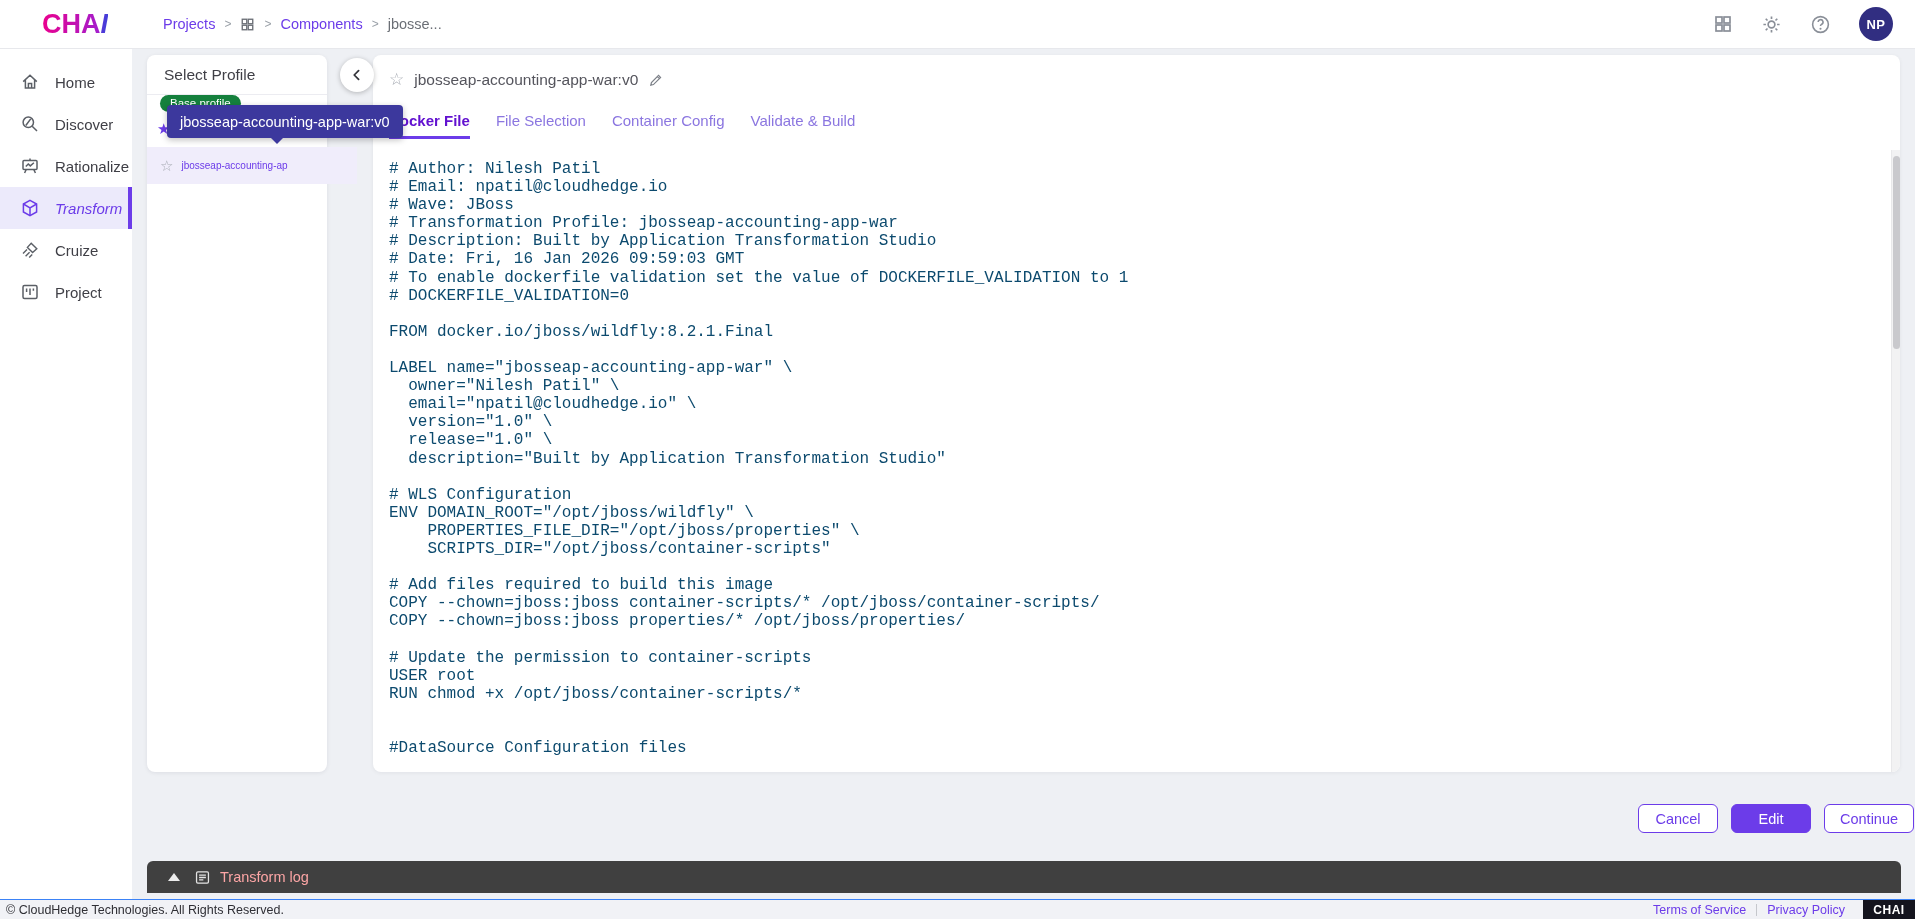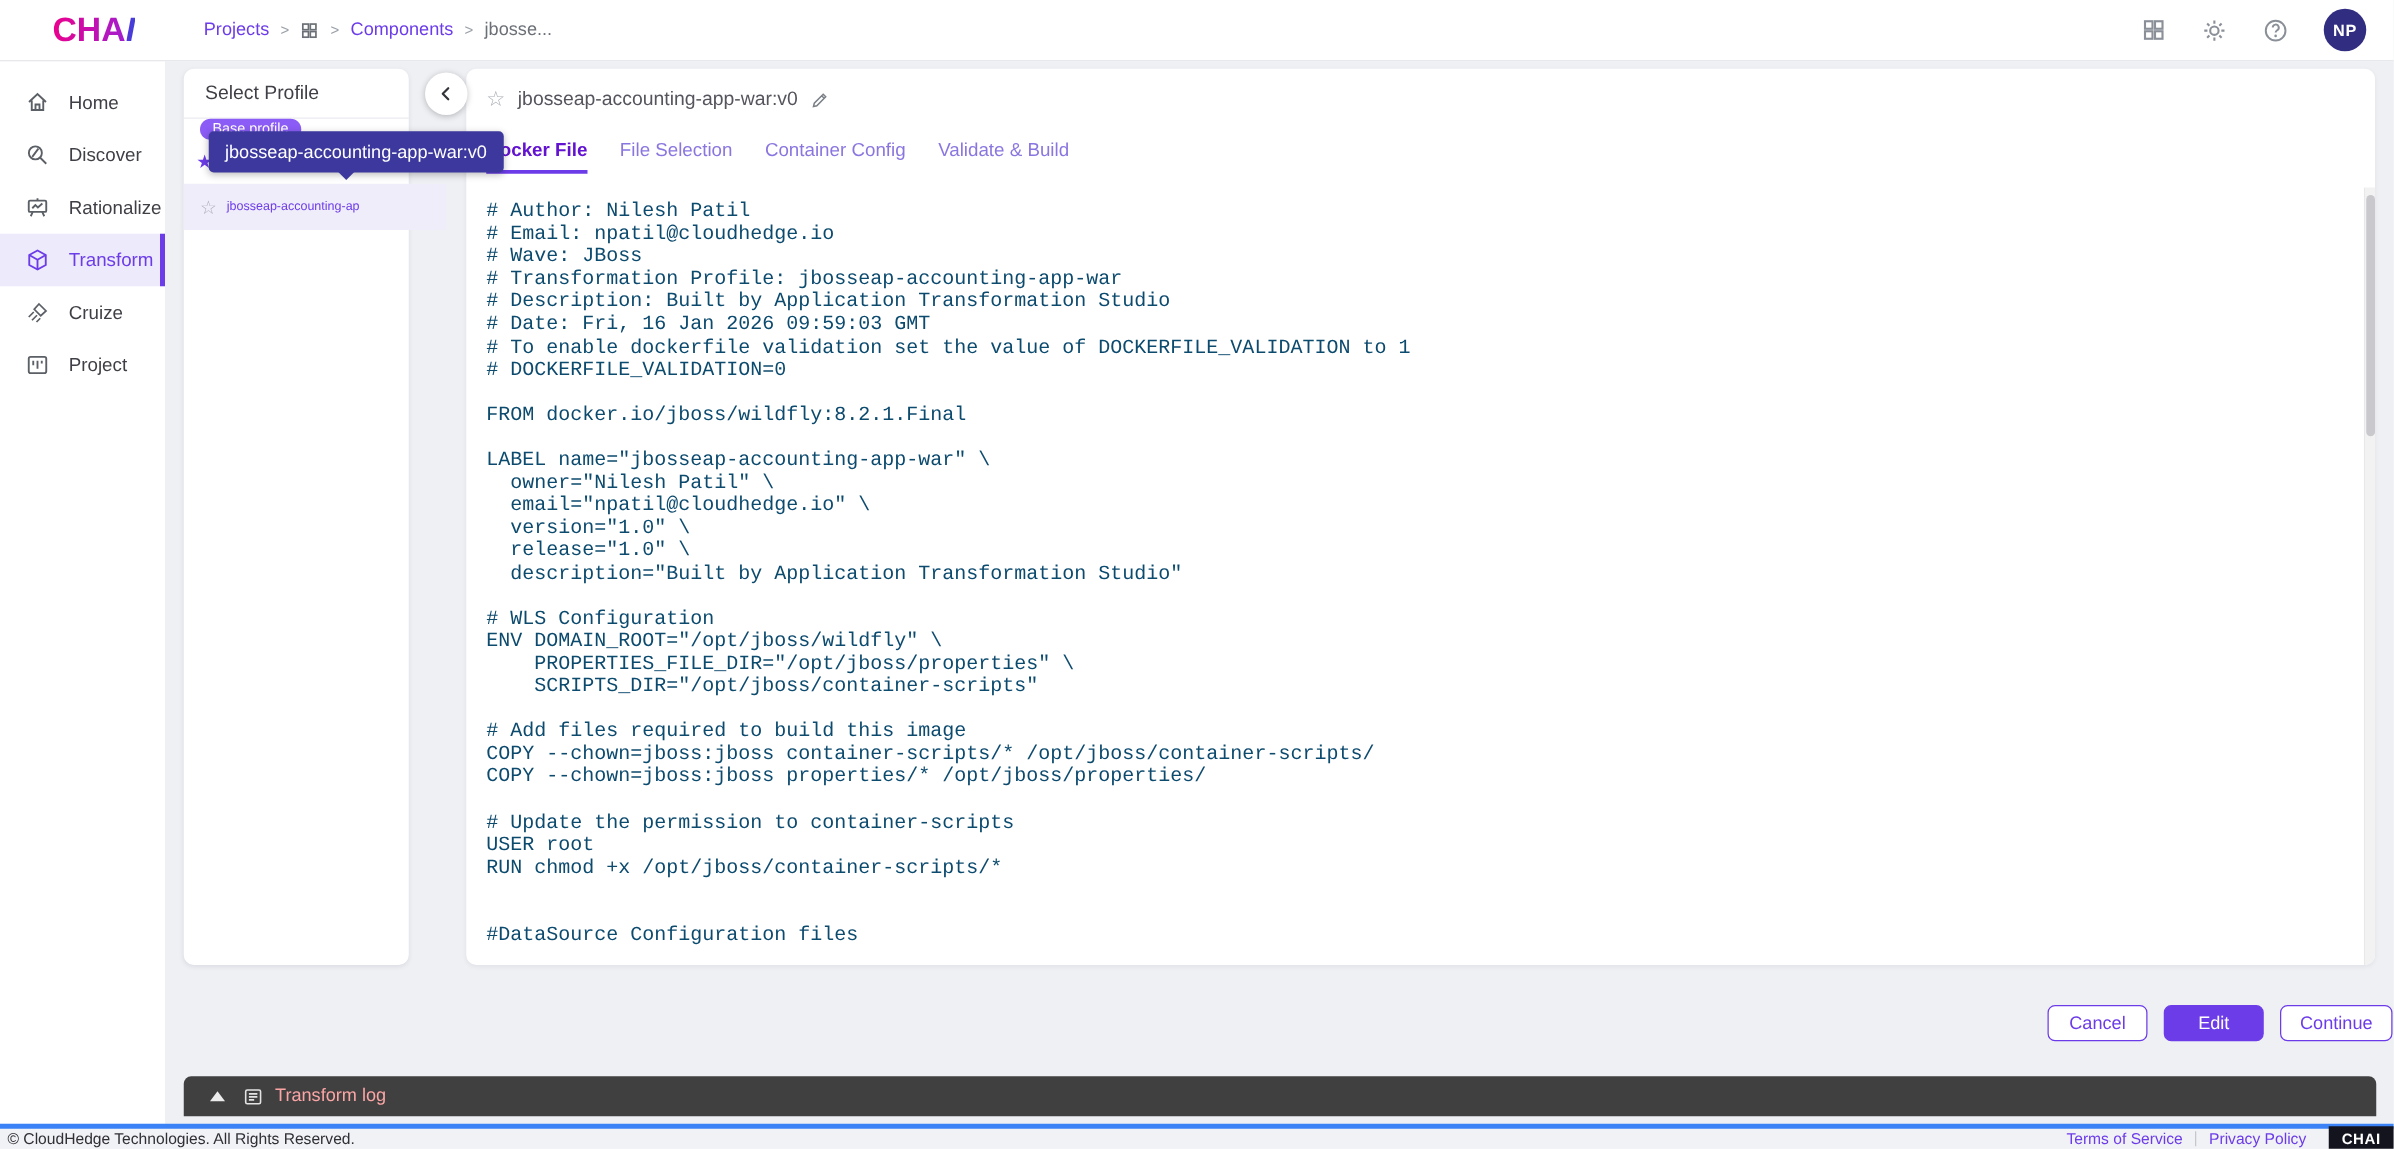--- a/index.html
+++ b/index.html
@@ -46,42 +46,42 @@
     background:#fff; z-index:20;
     padding-top:12px;
   }
   .side-item{
     position:relative; height:42px; display:flex; align-items:center;
     padding-left:20px; gap:15px; cursor:pointer; color:#5b5f66; font-size:15px;
   }
   .side-item .lbl{ color:#3f3f46; }
   .side-item.active{ background:#eceafb; }
   .side-item.active .lbl{ color:#6c3ce9; }
-  .side-item.active{ color:#6c3ce9; }
+  .side-item.active{ color:#6c3ce9;font-style:italic; }
   .side-item.active::after{
     content:""; position:absolute; right:0; top:0; bottom:0; width:4px; background:#6c3ce9;
   }
 
   
   .profile-panel{
     position:absolute; left:147px; top:55px; width:180px; height:717px;
     background:#fff; border-radius:8px; box-shadow:0 1px 4px rgba(15,15,40,.08);
     z-index:25;
   }
   .pp-header{
     height:40px; display:flex; align-items:center; padding:0 17px;
     border-bottom:1px solid #ececf1; font-size:15.5px; font-weight:500; color:#3f3f46;
   }
   .collapse-btn{
     position:absolute; left:193px; top:3px; width:34px; height:34px; border-radius:50%;
     background:#fff; box-shadow:0 1px 5px rgba(0,0,0,.25); border:none; cursor:pointer;
     display:flex; align-items:center; justify-content:center; color:#33343a; z-index:40;
   }
   .base-badge{
-    position:absolute; left:13px; top:40px; background:#8b5cf6; color:#fff;
+    position:absolute; left:13px; top:40px; background:#15803d; color:#fff;
     font-size:11.5px; padding:2px 10px 3px; border-radius:9px; white-space:nowrap;
   }
   .pp-item{
     position:absolute; left:0; width:210px; display:flex; align-items:center;
     padding-left:10px; gap:8px; cursor:pointer; overflow:hidden; white-space:nowrap;
   }
   .pp-item-1{ top:56px; height:36px; }
   .pp-item-2{ top:92px; height:37px; background:#f0edfb; padding-left:13px; }
   .star-filled{ color:#6c3ce9; font-size:15px; }
   .star-outline{ color:#a9adb5; font-size:15px; }
@@ -153,21 +153,21 @@
   .caret-up{
     width:0; height:0; border-left:6px solid transparent; border-right:6px solid transparent;
     border-bottom:8px solid #ececec; margin-right:14px;
   }
   .log-icon{ color:#e3e3e3; margin-right:9px; }
   .log-label{ color:#fca5a5; font-size:14.5px; }
 
   
   .app-footer{
     position:absolute; left:0; bottom:0; width:1915px; height:20px;
-    background:#f1f2f6; border-top:4px solid #3b82f6; z-index:35;
+    background:#f1f2f6; border-top:1px solid #3b82f6; z-index:35;
     display:flex; align-items:center; font-size:12.5px;
   }
   .copyright{ margin-left:6px; color:#2f2f35; }
   .foot-right{ margin-left:auto; display:flex; align-items:center; gap:10px; }
   .foot-link{ color:#6c3ce9; cursor:pointer; }
   .foot-div{ width:1px; height:12px; background:#c5c7cc; }
   .brand-badge{
     margin-left:8px; width:52px; height:20px; background:#14141e; color:#fff;
     font-size:12px; font-weight:700; display:flex; align-items:center; justify-content:center;
     letter-spacing:.5px;

